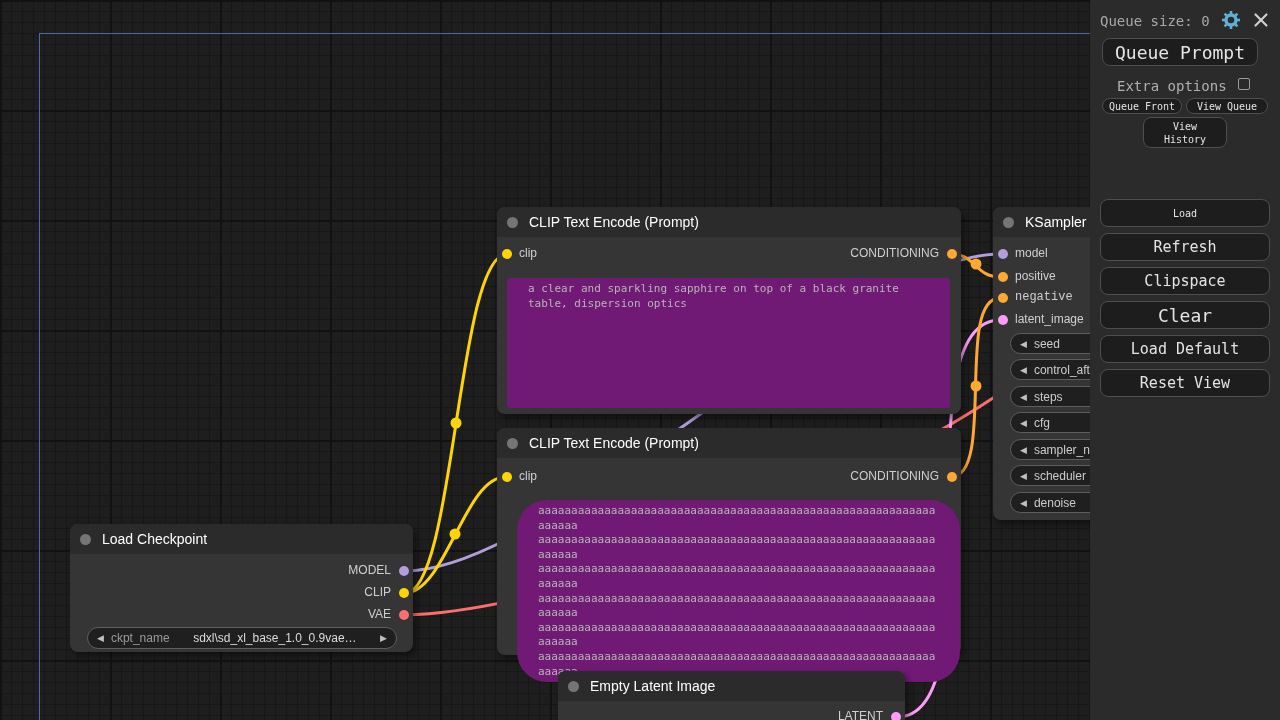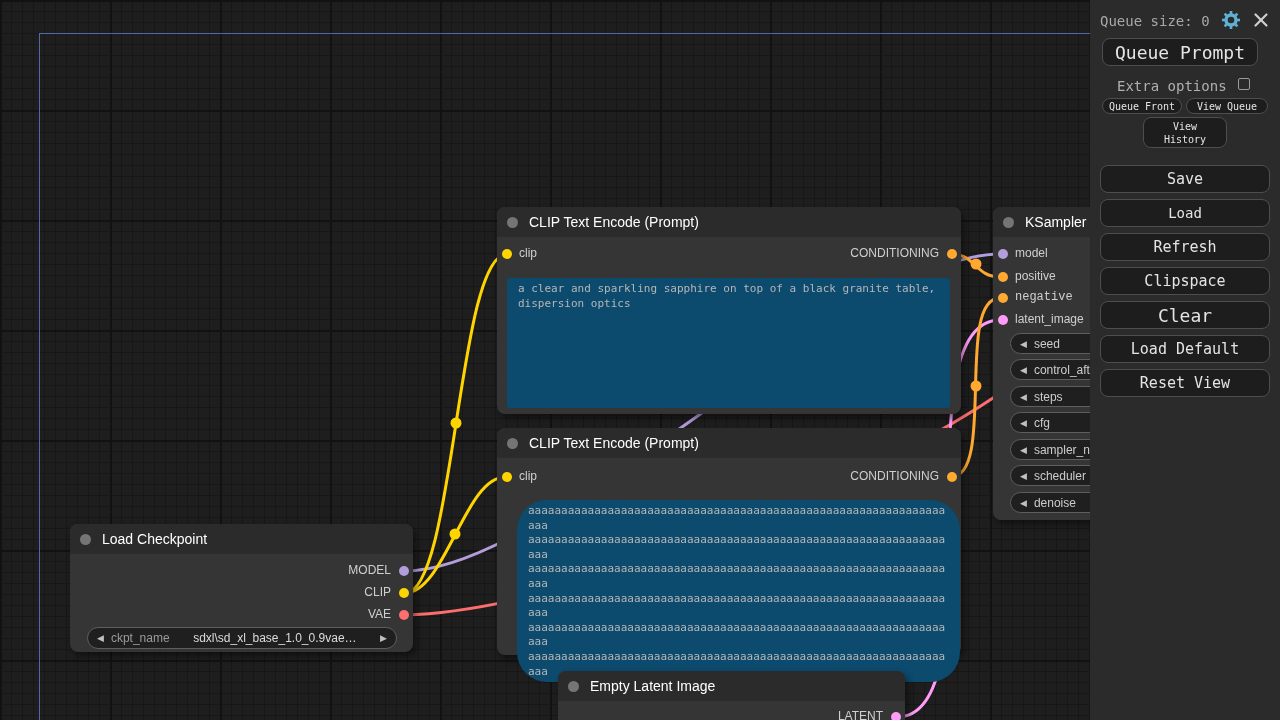--- a/index.html
+++ b/index.html
@@ -25,22 +25,22 @@
   .slot{position:absolute;height:16px;line-height:16px;font:12px "Liberation Sans",sans-serif;color:#cfcfcf;}
   .slot .lbl{position:absolute;top:0;white-space:nowrap;}
   .slot.in .lbl{left:22px;}
   .slot.out .lbl{right:22px;}
   .sdot{position:absolute;top:3px;width:10px;height:10px;border-radius:50%;}
   .slot.in .sdot{left:5px;}
   .slot.out .sdot{right:4px;}
   .d-model{background:var(--c-model);} .d-clip{background:var(--c-clip);}
   .d-vae{background:var(--c-vae);} .d-cond{background:var(--c-conditioning);}
   .d-latent{background:var(--c-latent);}
-  .ta{position:absolute;background:#0c4a6e;border-radius:3px;color:#b6b6b6;
-    font:11px/14.6px "DejaVu Sans Mono",monospace;padding:4px 11px;white-space:pre-wrap;overflow:hidden;word-break:break-word;}
+  .ta{position:absolute;background:#701a75;border-radius:3px;color:#b6b6b6;
+    font:11px/14.6px "DejaVu Sans Mono",monospace;padding:4px 21px;white-space:pre-wrap;overflow:hidden;word-break:break-word;}
   .pill{position:absolute;height:21px;background:#1f1f1f;border:1px solid #5e5e5e;border-radius:11px;
     display:flex;align-items:center;padding:0 9px;font:12px "Liberation Sans",sans-serif;color:#cccccc;overflow:hidden;}
   .arrow{font-family:"DejaVu Sans",sans-serif;font-size:9px;color:#c0c0c0;flex:none;}
   .wname{color:#9a9a9a;margin-left:7px;white-space:nowrap;}
   .wval{flex:1;text-align:center;color:#dcdcdc;white-space:nowrap;overflow:hidden;}
   .wlabel{margin-left:7px;color:#cccccc;white-space:nowrap;}
   
   #menu{position:absolute;left:1090px;top:0;width:190px;height:720px;background:#2b2b2b;z-index:3;
     font-family:"DejaVu Sans Mono",monospace;}
   .qsize{position:absolute;left:10px;top:13px;font-size:14px;color:#a8a8a8;white-space:nowrap;}
@@ -226,20 +226,19 @@
       <line x1="2.5" y1="2.5" x2="13.5" y2="13.5"></line>
         <line x1="13.5" y1="2.5" x2="2.5" y2="13.5"></line>
     </g>
   </svg>
   <div class="mbtn" style="left:12px;top:38px;width:156px;height:28px;font-size:18px;">Queue Prompt</div>
   <div class="xopt">Extra options</div>
   <div class="chk" style="left:148px;top:78px;"></div>
   <div class="mbtn" style="left:12px;top:98px;width:80px;height:16px;font-size:10px;border-radius:8px;">Queue Front</div>
   <div class="mbtn" style="left:96px;top:98px;width:82px;height:16px;font-size:10px;border-radius:8px;">View Queue</div>
   <div class="mbtn" style="left:53px;top:117px;width:84px;height:31px;font-size:10px;line-height:13px;padding:12px 14px;">View History</div>
-  <div class="mbtn" style="left:10px;top:165px;width:170px;height:28px;font-size:15px;">Save</div>
-  <div class="mbtn" style="left:10px;top:199px;width:170px;height:28px;font-size:14px;">Load</div>
+  <div class="mbtn" style="left:10px;top:199px;width:170px;height:28px;font-size:10px;">Load</div>
   <div class="mbtn" style="left:10px;top:233px;width:170px;height:28px;font-size:15px;">Refresh</div>
   <div class="mbtn" style="left:10px;top:267px;width:170px;height:28px;font-size:15px;">Clipspace</div>
   <div class="mbtn" style="left:10px;top:301px;width:170px;height:28px;font-size:18px;">Clear</div>
   <div class="mbtn" style="left:10px;top:335px;width:170px;height:28px;font-size:15px;">Load Default</div>
   <div class="mbtn" style="left:10px;top:369px;width:170px;height:28px;font-size:15px;">Reset View</div>
 </div>
 
 </body></html>

